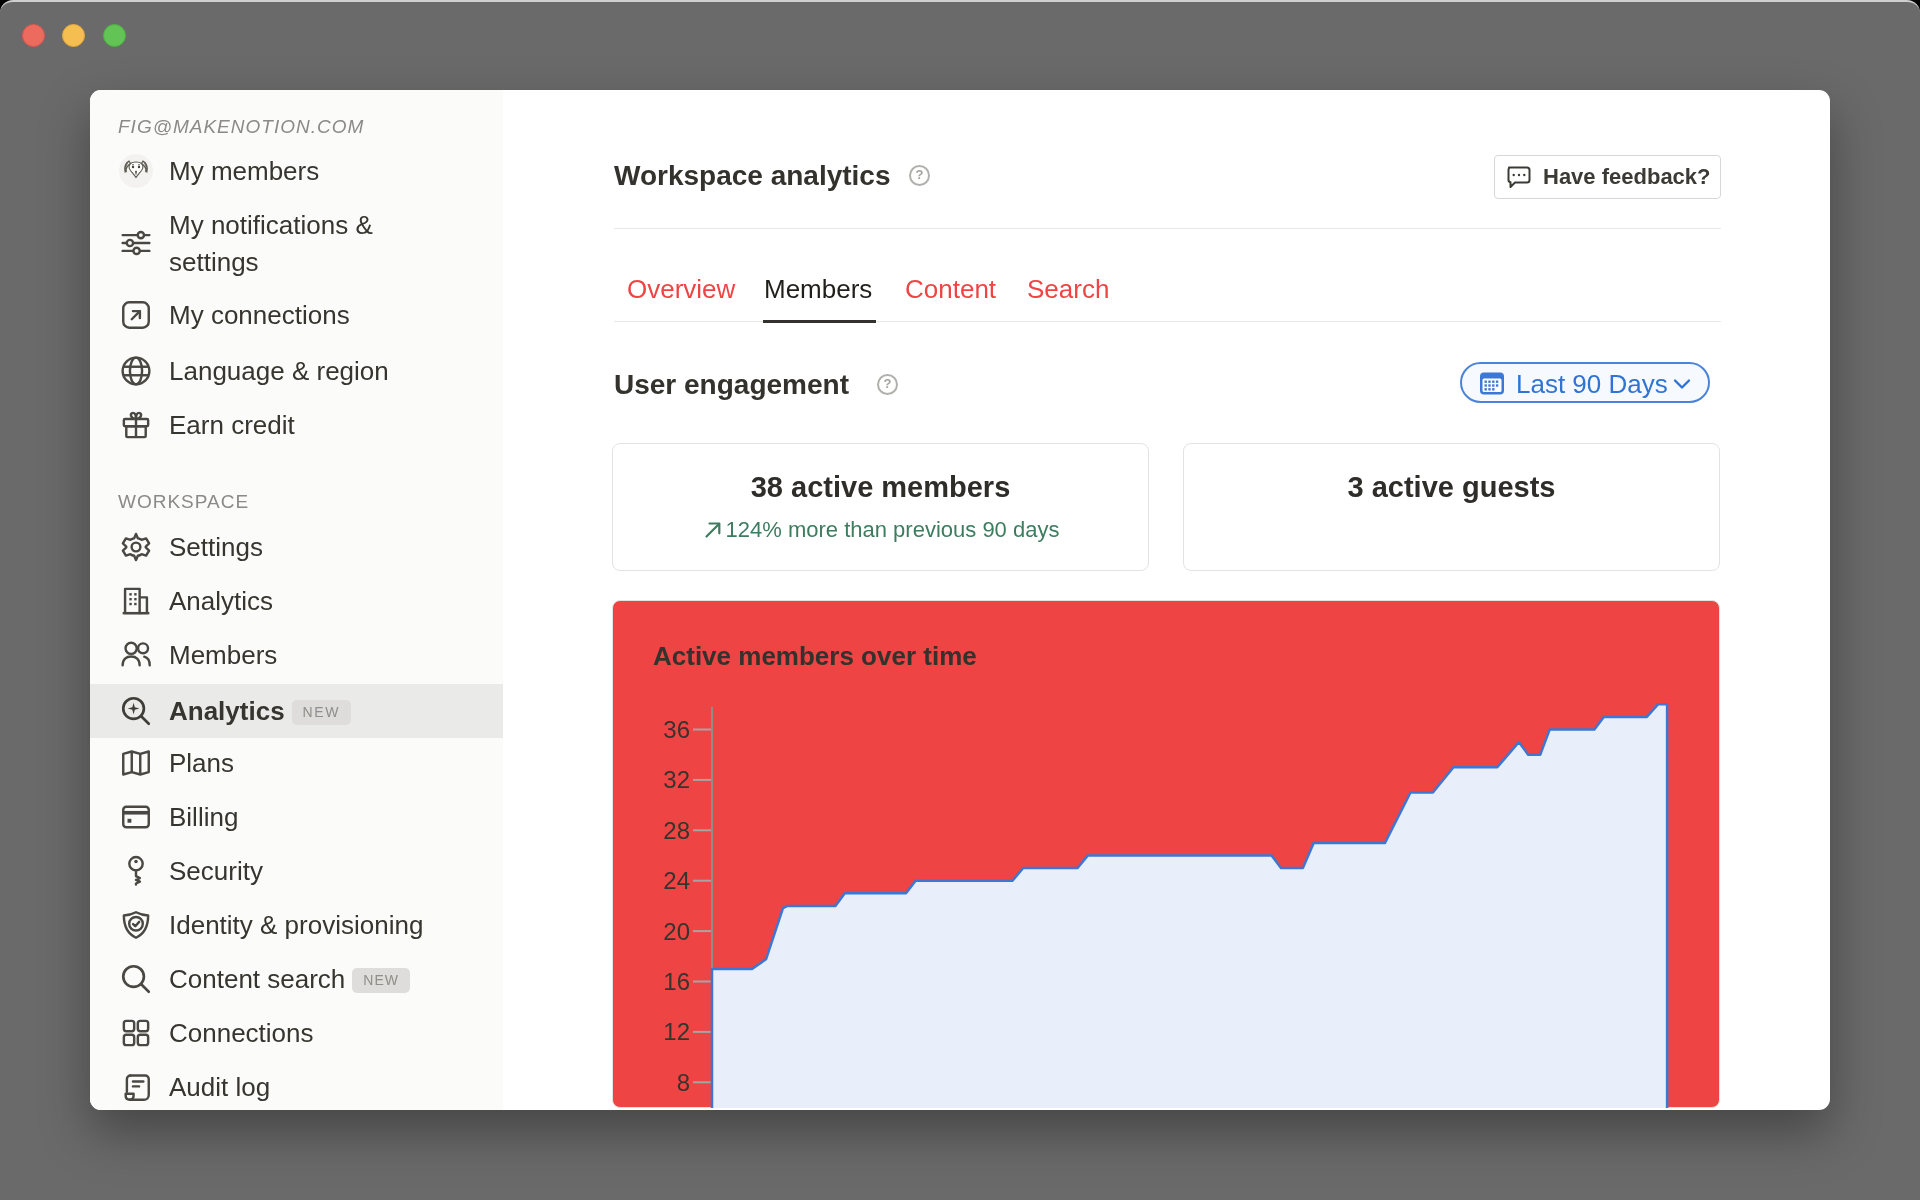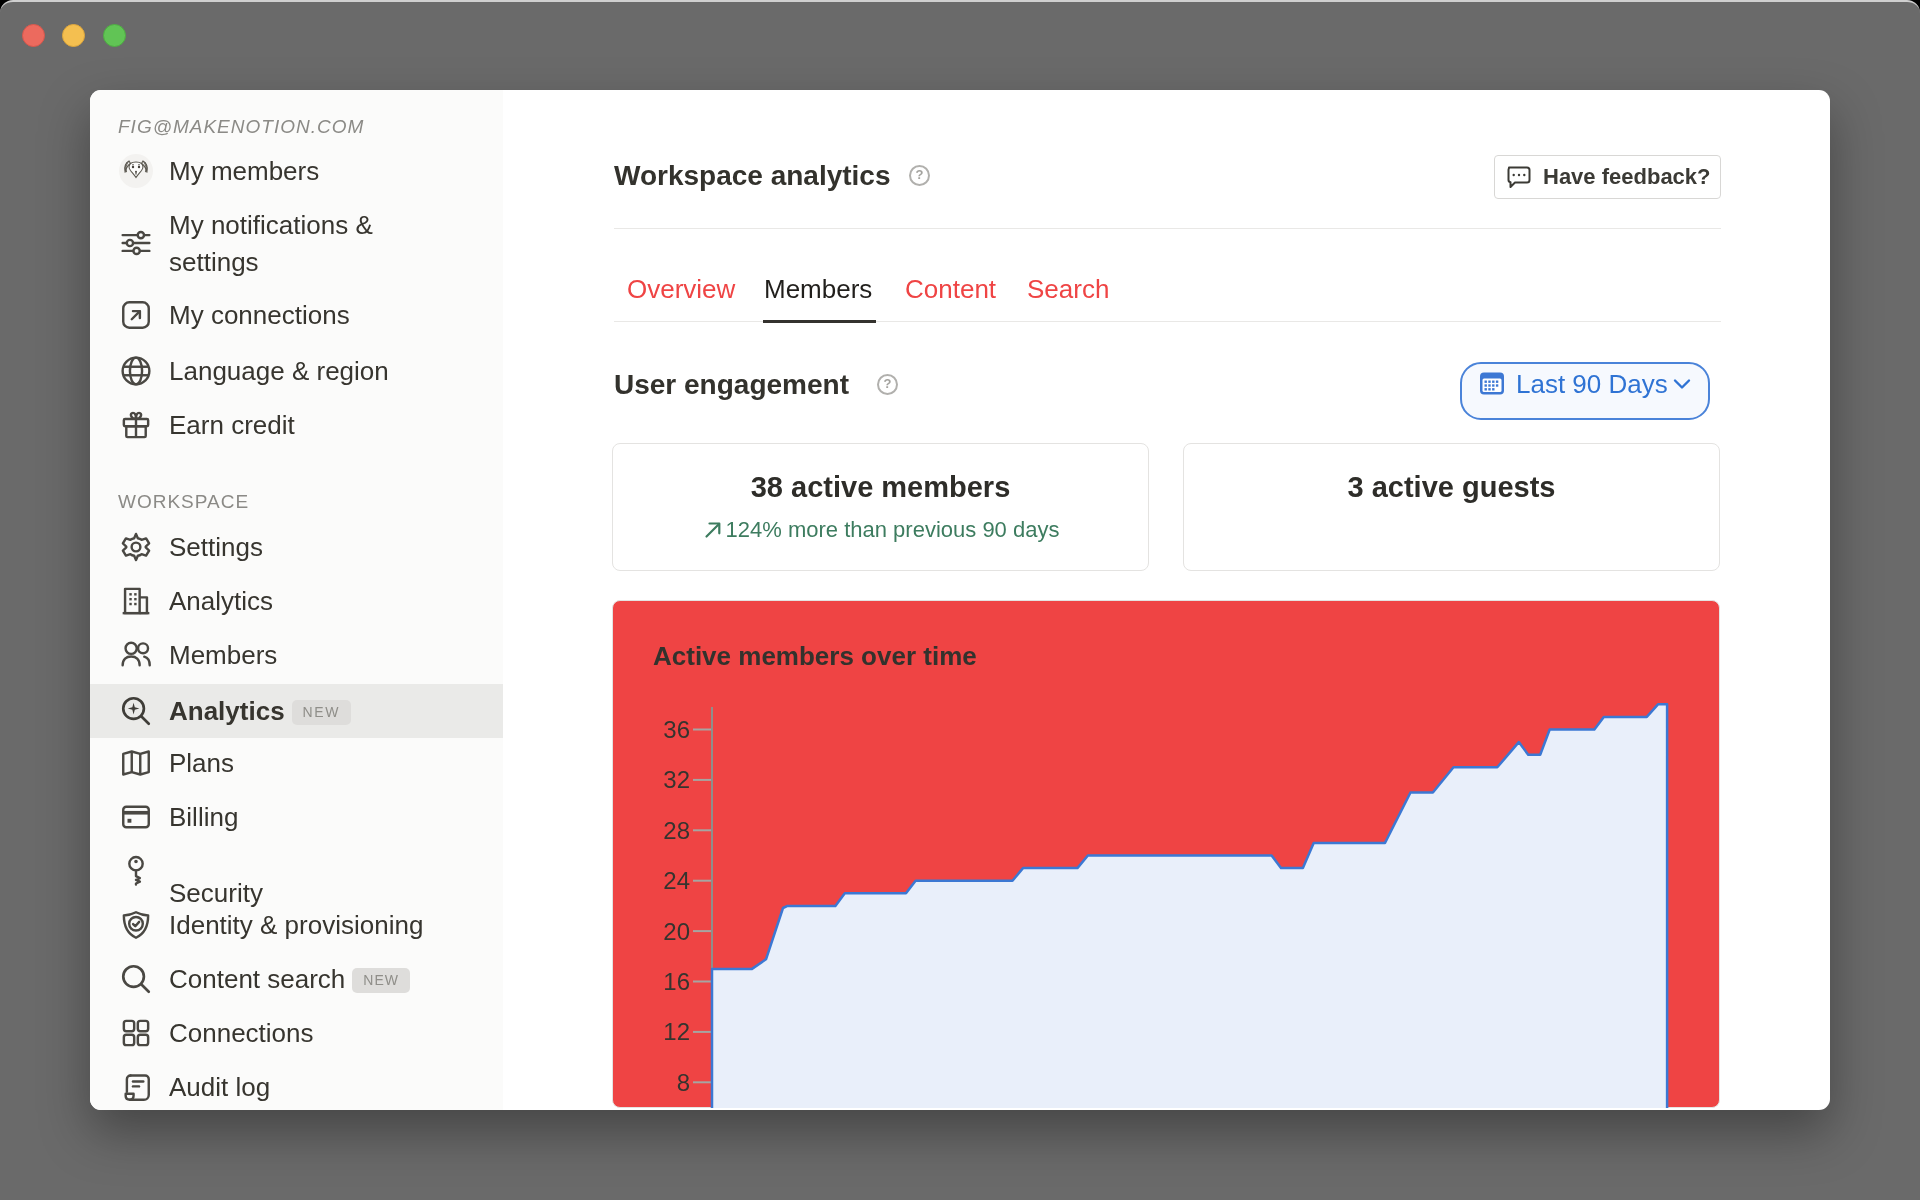--- a/index.html
+++ b/index.html
@@ -28,21 +28,21 @@
   .help { position:absolute; width:21px; height:21px; border-radius:50%;
     border:2px solid #b1b0ad; color:#a3a29e; font-size:13px; font-weight:700;
     text-align:center; line-height:16px; }
   .fb { position:absolute; left:1404px; top:65px; width:227px; height:44px;
     border:1px solid #d8d7d5; border-radius:4px; background:#fff;
     font-size:22px; font-weight:600; color:#3b3a35; }
   .divider { position:absolute; background:#e9e8e6; height:1px; }
   .tab { position:absolute; font-size:26px; color:#ef4444; }
   .tab.active { color:#211f1c; }
   .tabline { position:absolute; background:#34322e; height:3px; }
-  .pill { position:absolute; left:1370px; top:272px; width:250px; height:58px;
+  .pill { position:absolute; left:1370px; top:272px; width:250px; height:41px;
     border:2px solid #4a83d9; border-radius:21px; background:#f6f9fe; }
   .pilltext { position:absolute; left:54px; top:5px; font-size:26px; color:#2f73d4; font-weight:500;}
   .card { position:absolute; top:353px; height:128px; background:#fff;
     border:1px solid #e4e3e1; border-radius:8px; }
   .cardtitle { position:absolute; width:100%; text-align:center; top:27px;
     font-size:29px; font-weight:700; color:#2e2d29; }
   .cardgreen { position:absolute; width:100%; top:75px; font-size:22px; color:#3d7c5f;
     display:flex; align-items:center; justify-content:center; gap:2px; }
   .cardgreen{top:73px;}
   .chartcard { position:absolute; left:522px; top:510px; width:1108px; height:508px;
@@ -145,21 +145,21 @@
       <rect x="3.5" y="5.5" width="21" height="17" rx="2.5"></rect>
       <line x1="4" y1="10.5" x2="24" y2="10.5" stroke-width="3"></line>
       <rect x="7" y="15.5" width="3.2" height="3.2" fill="#4a4843" stroke="none"></rect>
     </svg>
     <div class="item" style="top:712px;">Billing</div>
     <svg class="icon" style="top:764px;" viewBox="0 0 28 28" fill="none" stroke="#4a4843" stroke-width="2" stroke-linecap="round" stroke-linejoin="round">
       <circle cx="14" cy="8" r="5.5"></circle>
       <circle cx="14" cy="6.2" r="0.7" fill="#4a4843" stroke-width="1.6"></circle>
       <path d="M14 13.5 L14 18.2 L17.2 19.8 L14 21.3 L17.2 22.8 L14 24.3 L14 25.2"></path>
     </svg>
-    <div class="item" style="top:766px;margin-top:22px;">Security</div>
+    <div class="item" style="top:766px;">Security</div>
     <svg class="icon" style="top:818px;" viewBox="0 0 28 28" fill="none" stroke="#4a4843" stroke-width="2" stroke-linejoin="round" stroke-linecap="round">
       <path d="M14 3.5 C17 5 20.5 6 24 6.2 C24 13.5 21.5 21 14 24.5 C6.5 21 4 13.5 4 6.2 C7.5 6 11 5 14 3.5 Z"></path>
       <circle cx="14" cy="13" r="5.6"></circle>
       <path d="M11.6 13.2 L13.4 15 L16.6 11.4"></path>
     </svg>
     <div class="item" style="top:820px;">Identity &amp; provisioning</div>
     <svg class="icon" style="top:872px;" viewBox="0 0 28 28" fill="none" stroke="#4a4843" stroke-width="2.2" stroke-linecap="round">
       <circle cx="12" cy="12" r="8.5"></circle>
       <line x1="18.5" y1="18.5" x2="24.5" y2="24.5"></line>
     </svg>

